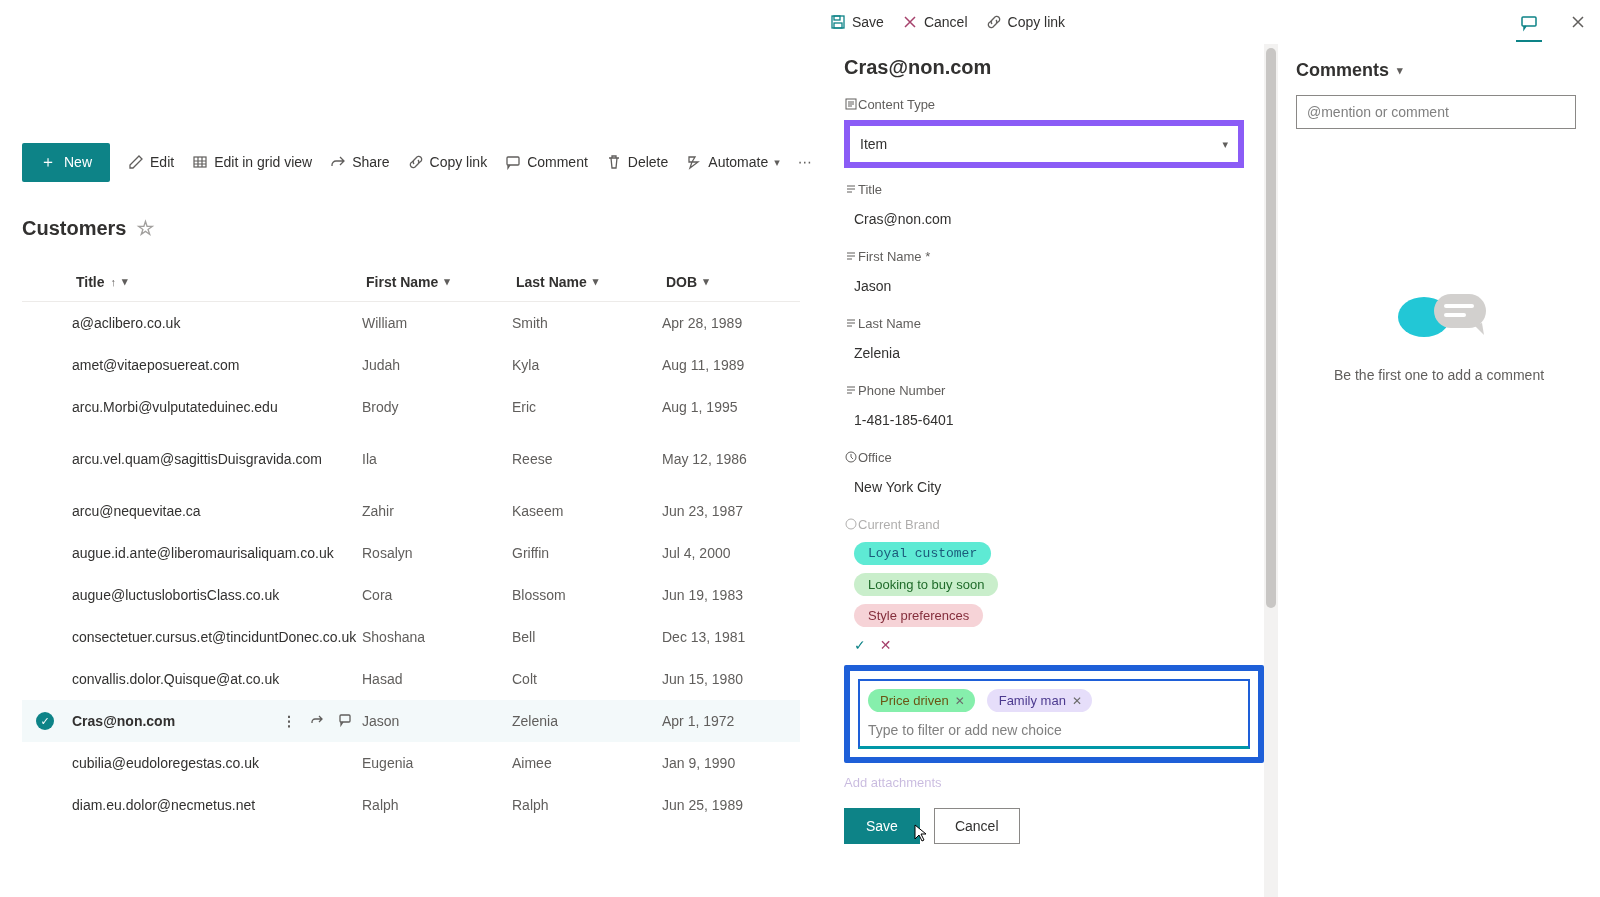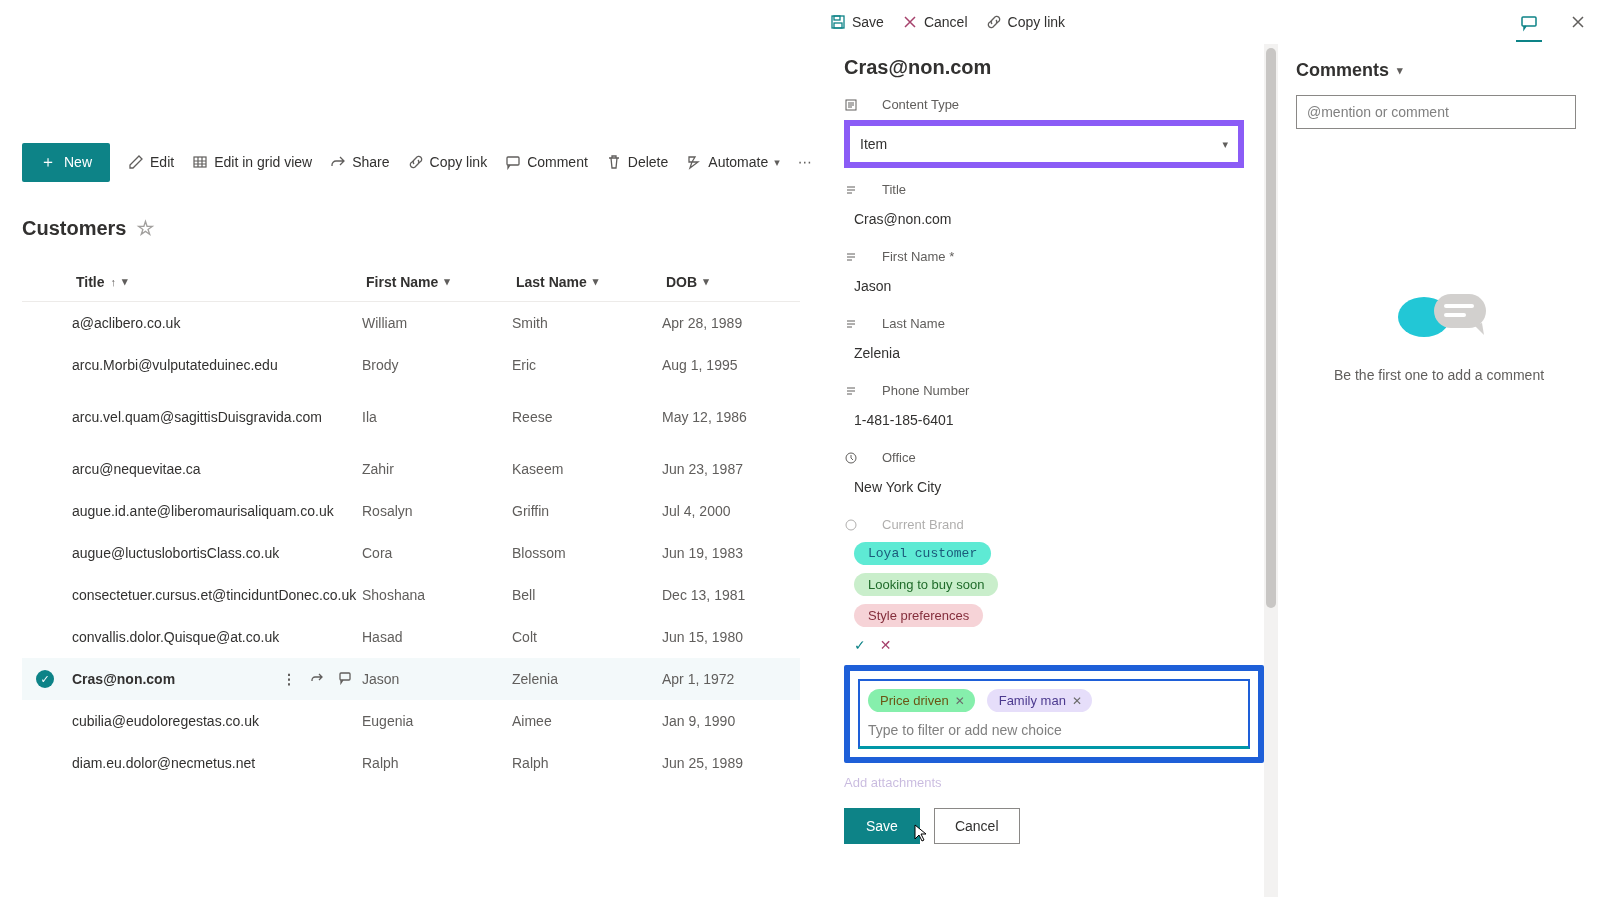--- a/index.html
+++ b/index.html
@@ -38,21 +38,21 @@
 .row-sel .title-cell { font-weight:600; }
 .sel-circle { width:18px; height:18px; border-radius:50%; background:#0d8387; display:inline-flex; align-items:center; justify-content:center; color:#fff; font-size:11px; margin-left:14px; }
 .row-actions { display:flex; gap:14px; color:#605e5c; margin-left:auto; margin-right:10px; }
 .row-actions span { cursor:pointer; font-size:14px; }
 
 
 .panel { position:absolute; left:818px; top:44px; width:460px; bottom:0; background:#fff; padding: 12px 22px 20px 26px; overflow:hidden; }
 .panel-scroll { position:absolute; right:0; top:0; bottom:0; width:14px; background:#f3f2f1; }
 .panel-scroll .thumb { position:absolute; left:2px; right:2px; top:4px; height:560px; background:#c8c6c4; border-radius:5px; }
 .panel h2 { font-size:20px; font-weight:600; margin-bottom:18px; }
-.fld-label { font-size:13px; color:#605e5c; display:flex; align-items:center; gap:24px; margin-top:6px; }
+.fld-label { font-size:13px; color:#605e5c; display:flex; align-items:flex-start; gap:0; margin-top:6px; }
 .fld-box { margin-top:6px; margin-bottom:14px; font-size:14px; color:#323130; padding:8px 10px; width:400px; background:#fff; }
 .content-select { width:400px; border:6px solid #8b5cf6; padding:10px; display:flex; justify-content:space-between; align-items:center; margin-top:8px; margin-bottom:14px; font-size:14px; }
 
 .tag-col { display:flex; flex-direction:column; gap:8px; padding:10px 10px 4px 10px; width:400px; }
 .pill { display:inline-flex; align-self:flex-start; border-radius:14px; padding:4px 14px; font-size:13px; align-items:center; gap:6px; }
 .pill-blue { background:#5eead4; color:#1b5a7a;font-family:Liberation Mono, monospace; }
 .pill-green { background:#c9eecb; color:#1f6b2a; }
 .pill-pink { background:#f6d3d7; color:#842e3c; }
 .tag-confirm { display:flex; gap:14px; padding:6px 10px; font-size:14px; }
 .tag-confirm .ck { color:#0d8387; }
@@ -208,20 +208,27 @@
         <span class="chev">▾</span>
       </div>
   </div>
   <div id="tbody">
       <div class="tr">
         <div></div>
         <div class="title-cell">a@aclibero.co.uk</div>
         <div>William</div>
         <div>Smith</div>
         <div>Apr 28, 1989</div>
+      </div>
+      <div class="tr">
+        <div></div>
+        <div class="title-cell">amet@vitaeposuereat.com</div>
+        <div>Judah</div>
+        <div>Kyla</div>
+        <div>Aug 11, 1989</div>
       </div>
       <div class="tr">
         <div></div>
         <div class="title-cell">arcu.Morbi@vulputateduinec.edu</div>
         <div>Brody</div>
         <div>Eric</div>
         <div>Aug 1, 1995</div>
       </div>
       <div class="tr" style="height: 62px;">
         <div></div>

